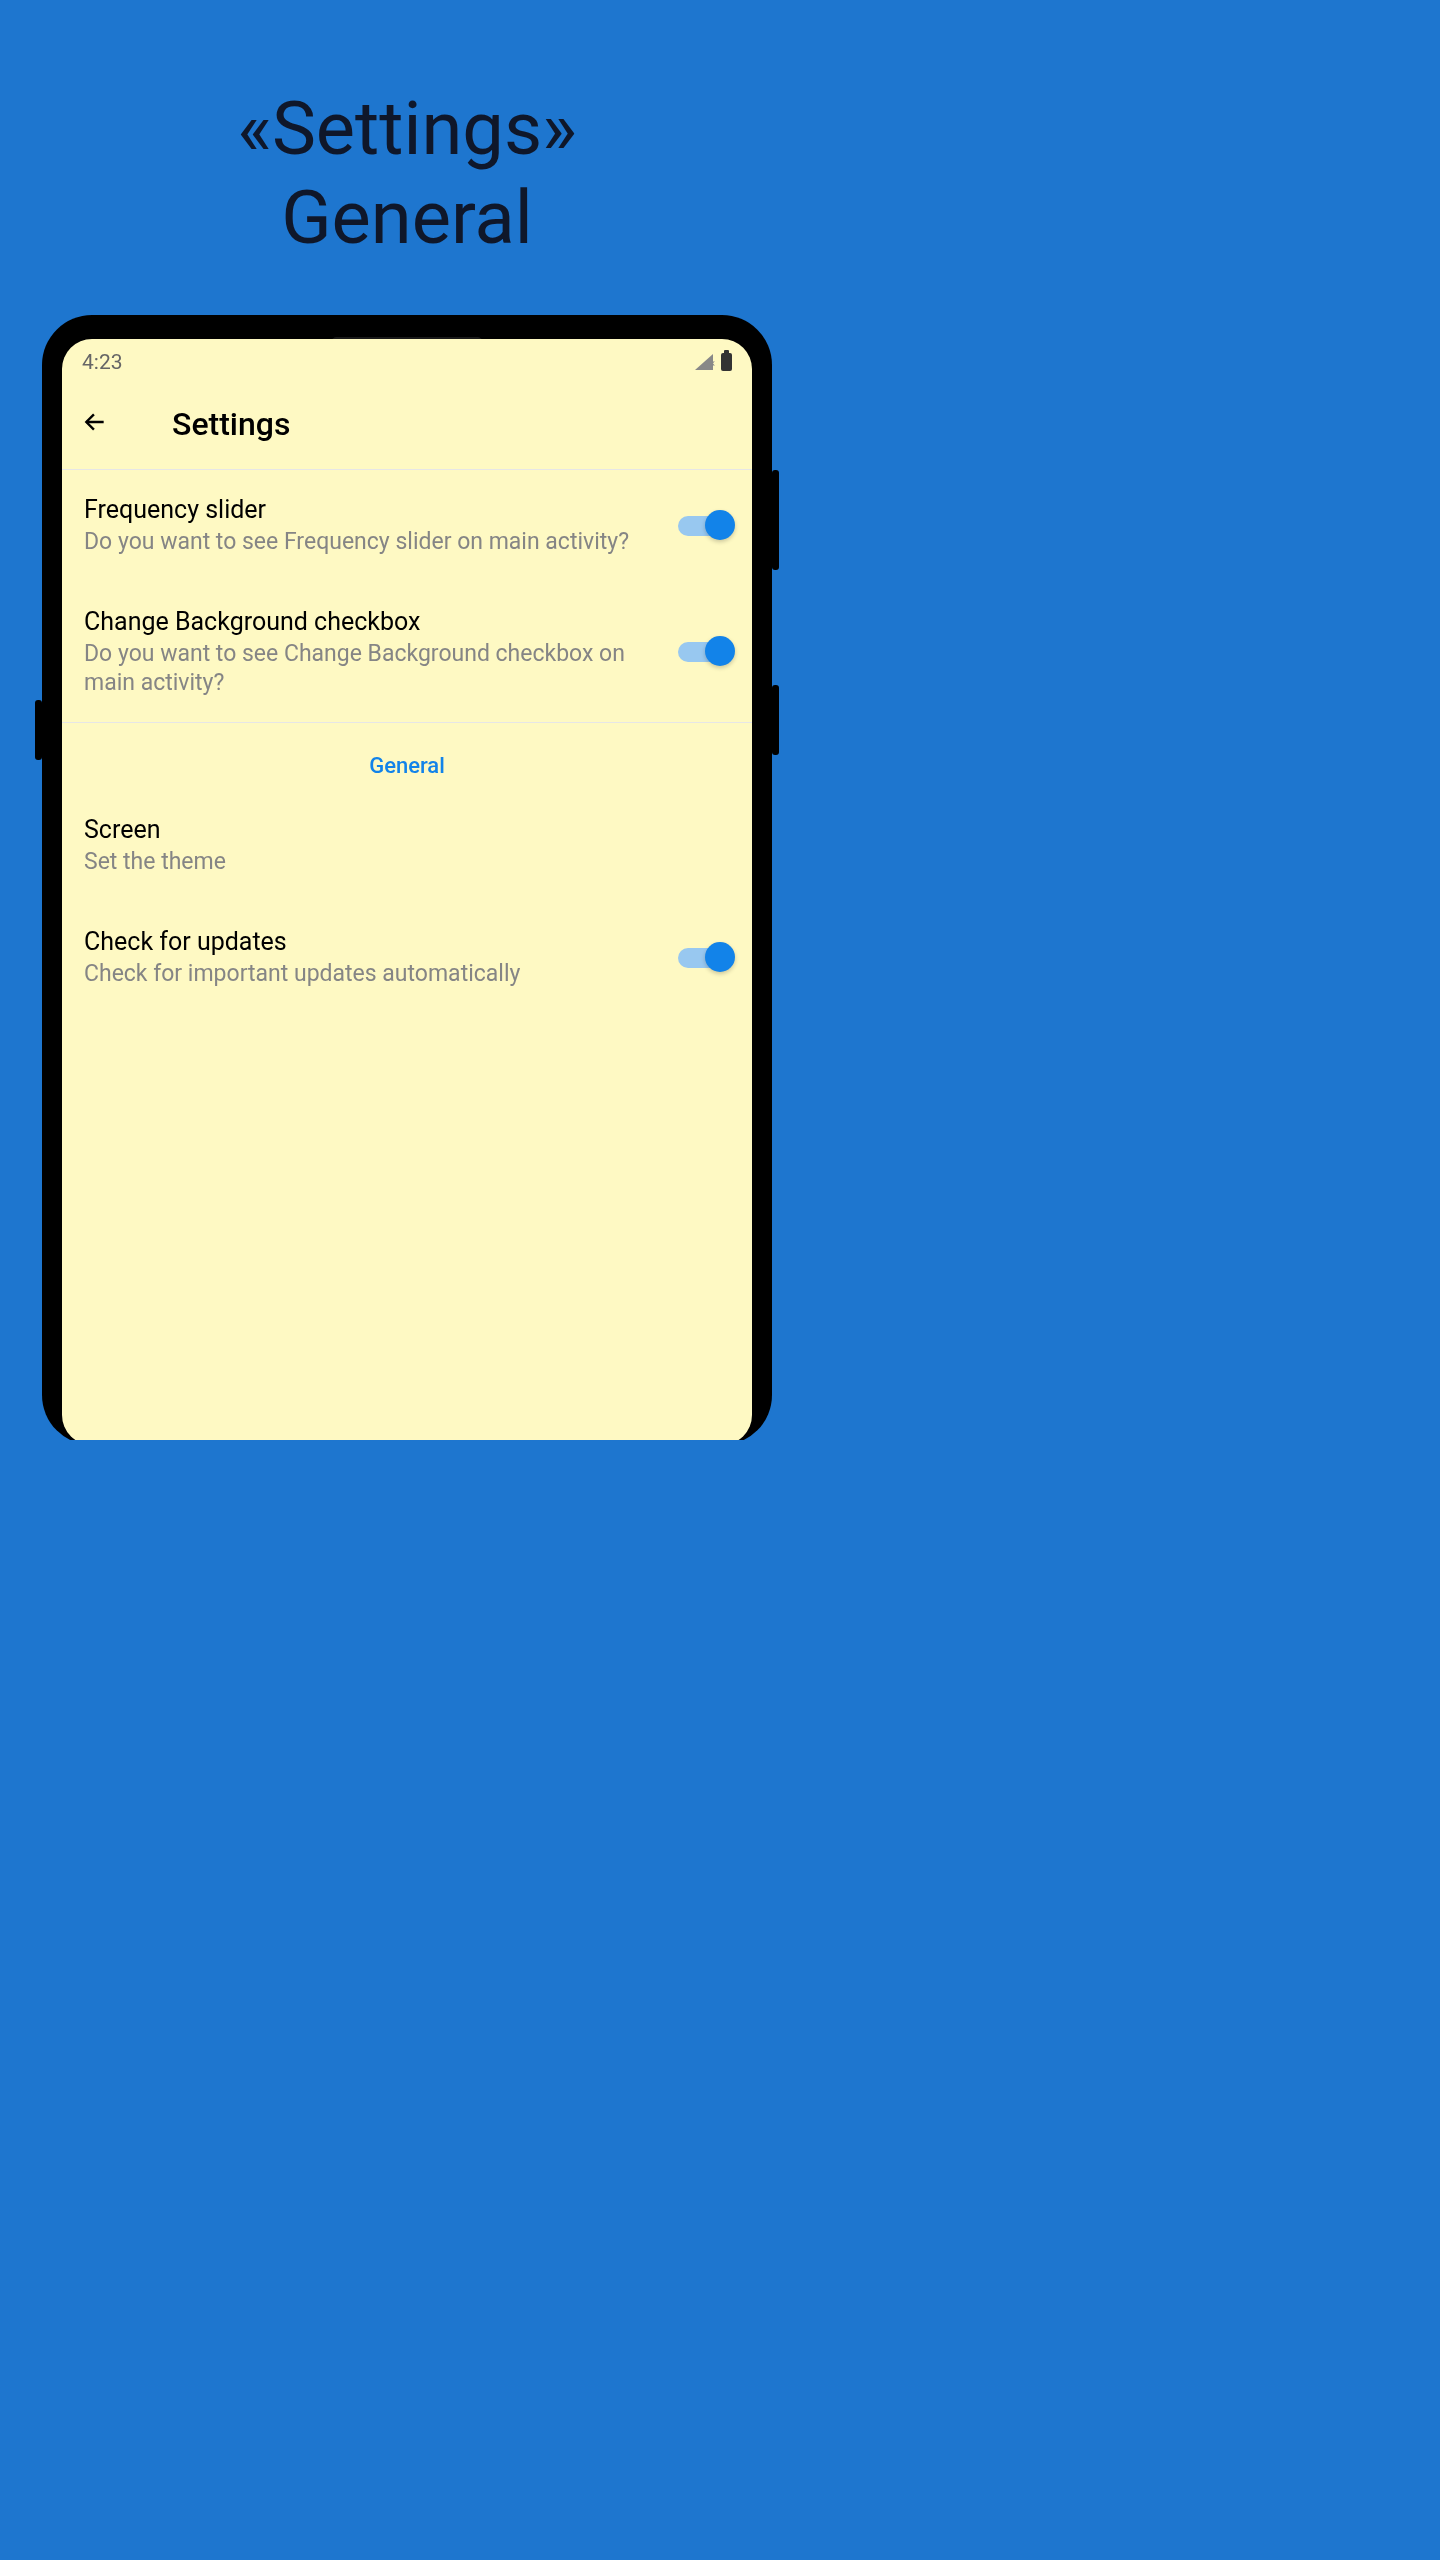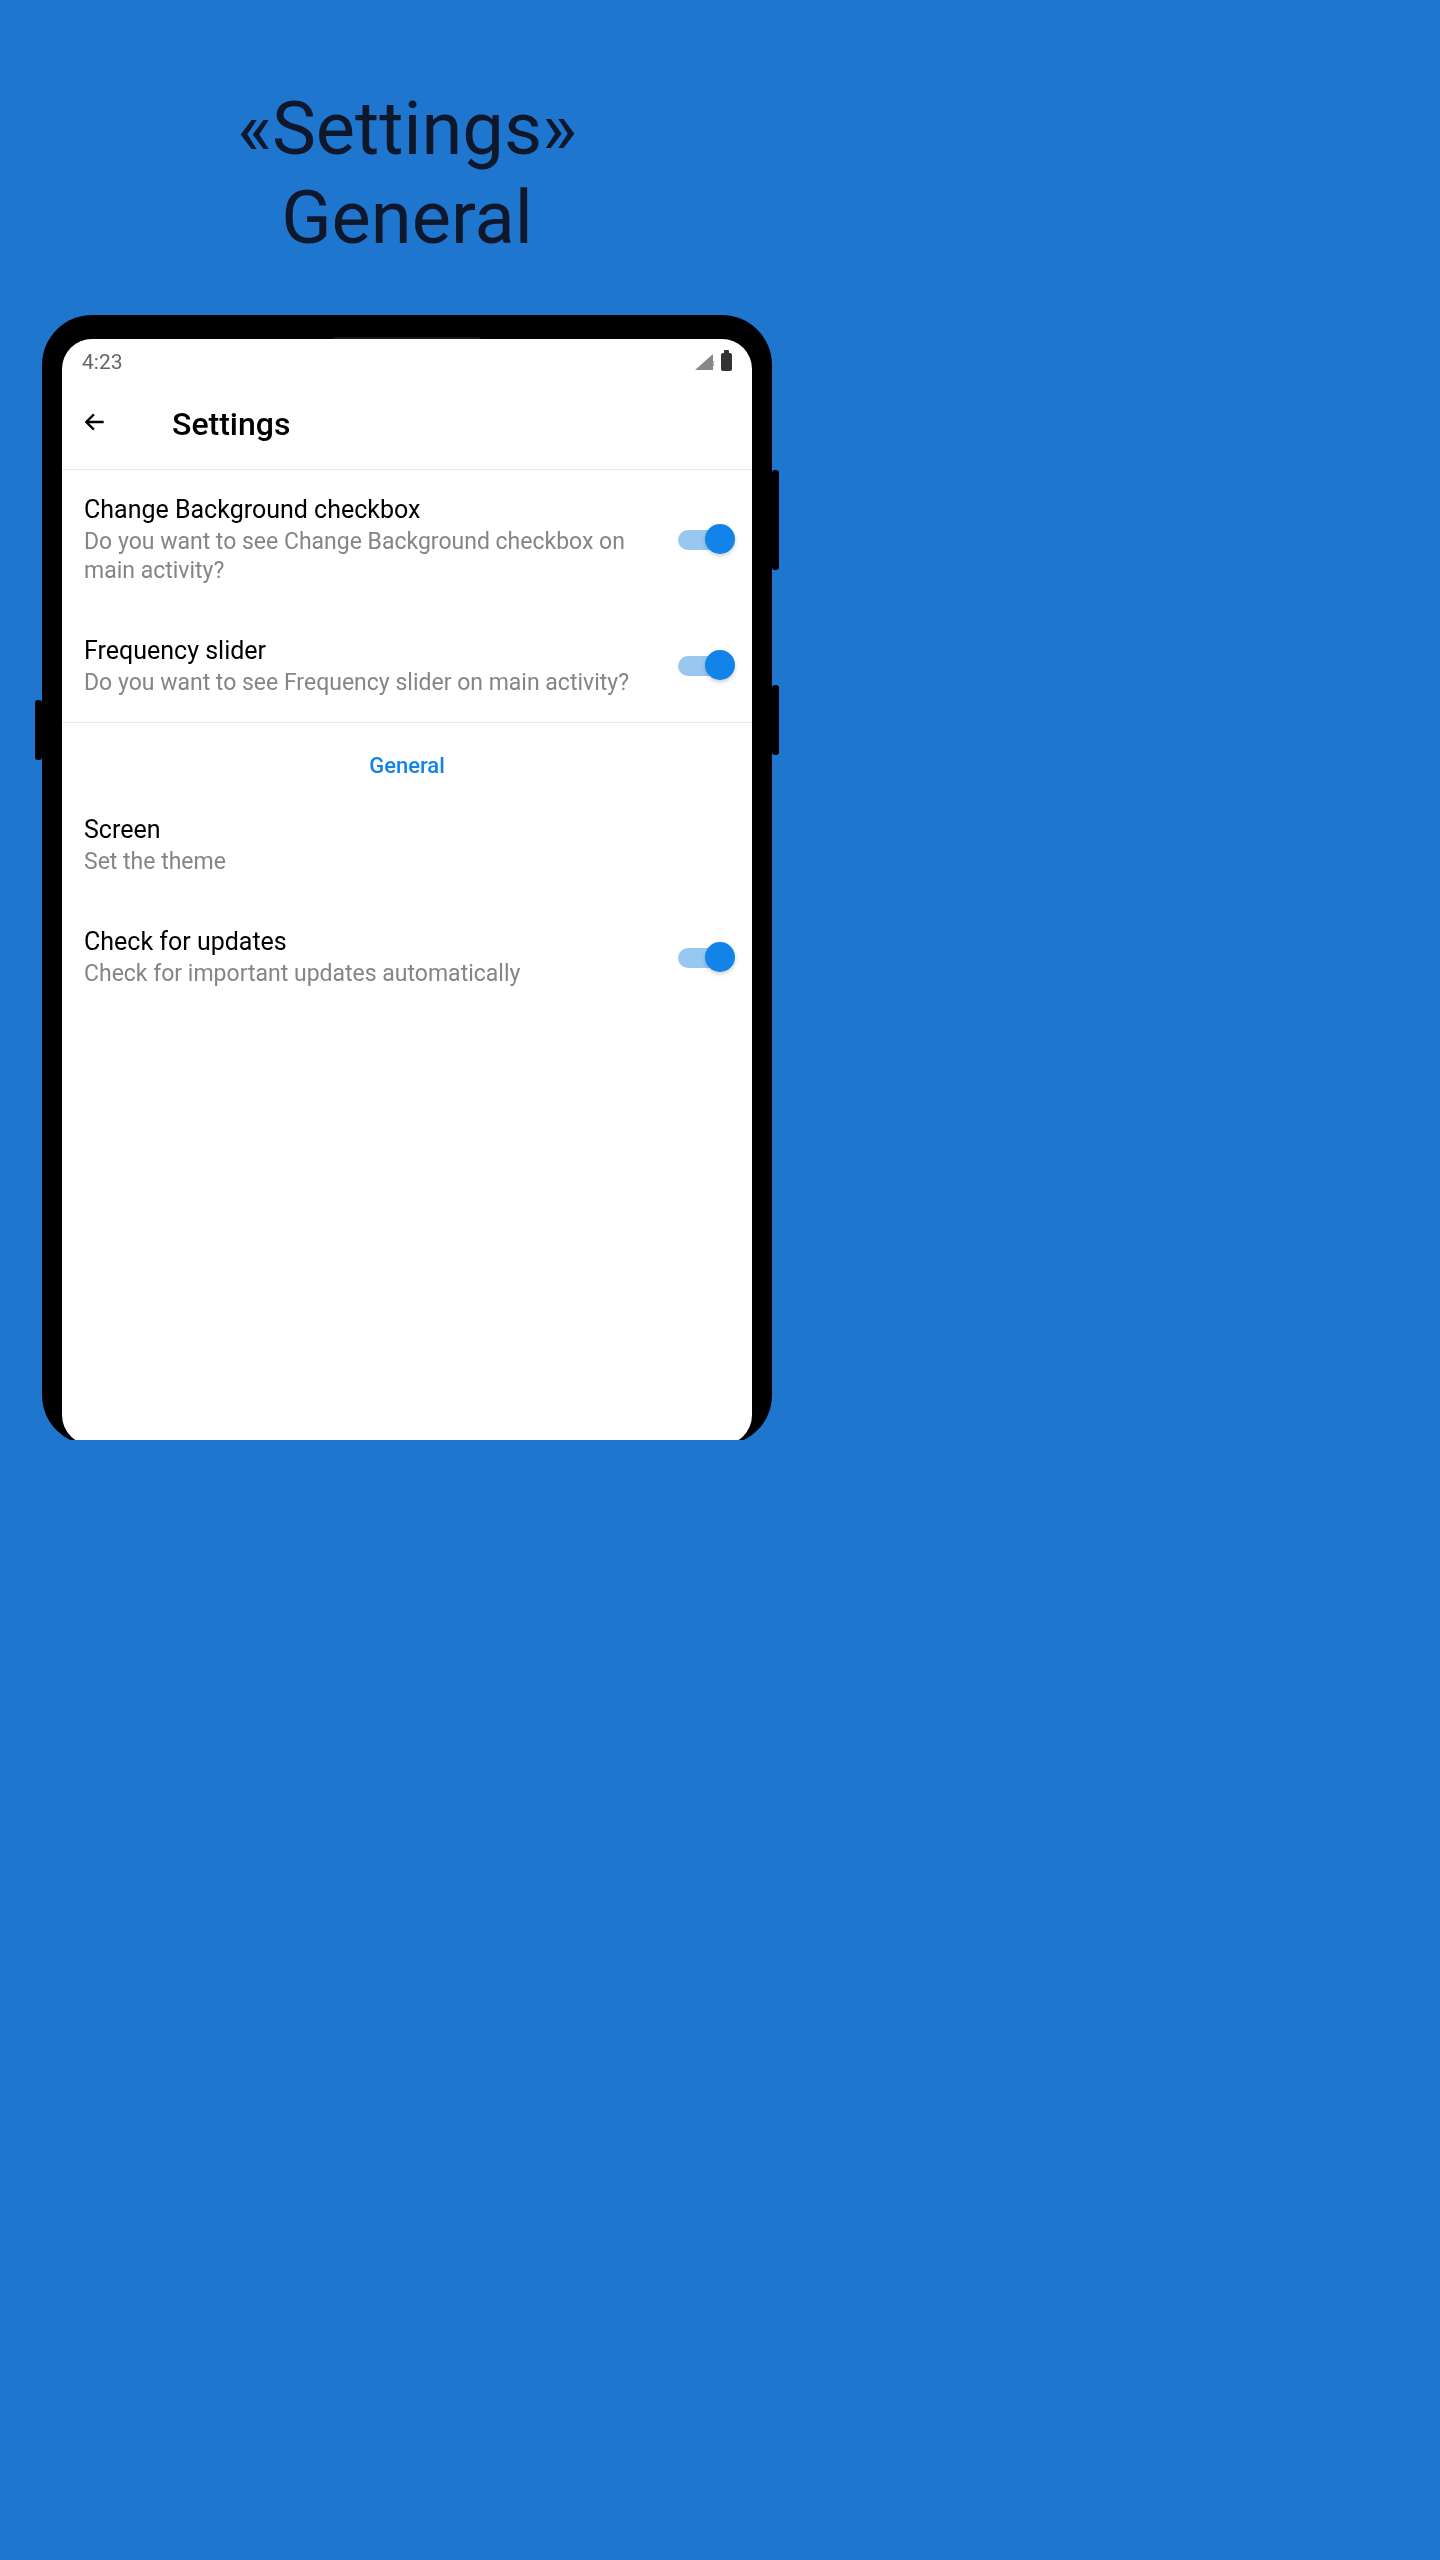--- a/index.html
+++ b/index.html
@@ -62,21 +62,21 @@
     }
     .phone-side-btn.right-2 {
       right: -7px;
       top: 370px;
       width: 7px;
       height: 70px;
     }
     .phone-screen {
       width: 100%;
       height: 100%;
-      background: #ffffff;
+      background: #fef9c3;
       border-radius: 30px;
       overflow: hidden;
       position: relative;
     }
     .status-bar {
       display: flex;
       justify-content: space-between;
       align-items: center;
       padding: 8px 20px 0 20px;
       height: 38px;
@@ -229,30 +229,30 @@
           <polyline points="11 5 4 12 11 19"></polyline>
         </svg>
       </span>
       <span class="app-title">Settings</span>
     </div>
 
     <div class="settings-list">
 
       <div class="setting-item">
         <div class="setting-text">
+          <div class="setting-title">Frequency slider</div>
+          <div class="setting-subtitle">Do you want to see Frequency slider on main activity?</div>
+        </div>
+        <div class="toggle"></div>
+      </div>
+
+      <div class="setting-item">
+        <div class="setting-text">
           <div class="setting-title">Change Background checkbox</div>
           <div class="setting-subtitle">Do you want to see Change Background checkbox on main activity?</div>
-        </div>
-        <div class="toggle"></div>
-      </div>
-
-      <div class="setting-item">
-        <div class="setting-text">
-          <div class="setting-title">Frequency slider</div>
-          <div class="setting-subtitle">Do you want to see Frequency slider on main activity?</div>
         </div>
         <div class="toggle"></div>
       </div>
 
       <div class="divider"></div>
 
       <div class="section-header">General</div>
 
       <div class="setting-item">
         <div class="setting-text">

